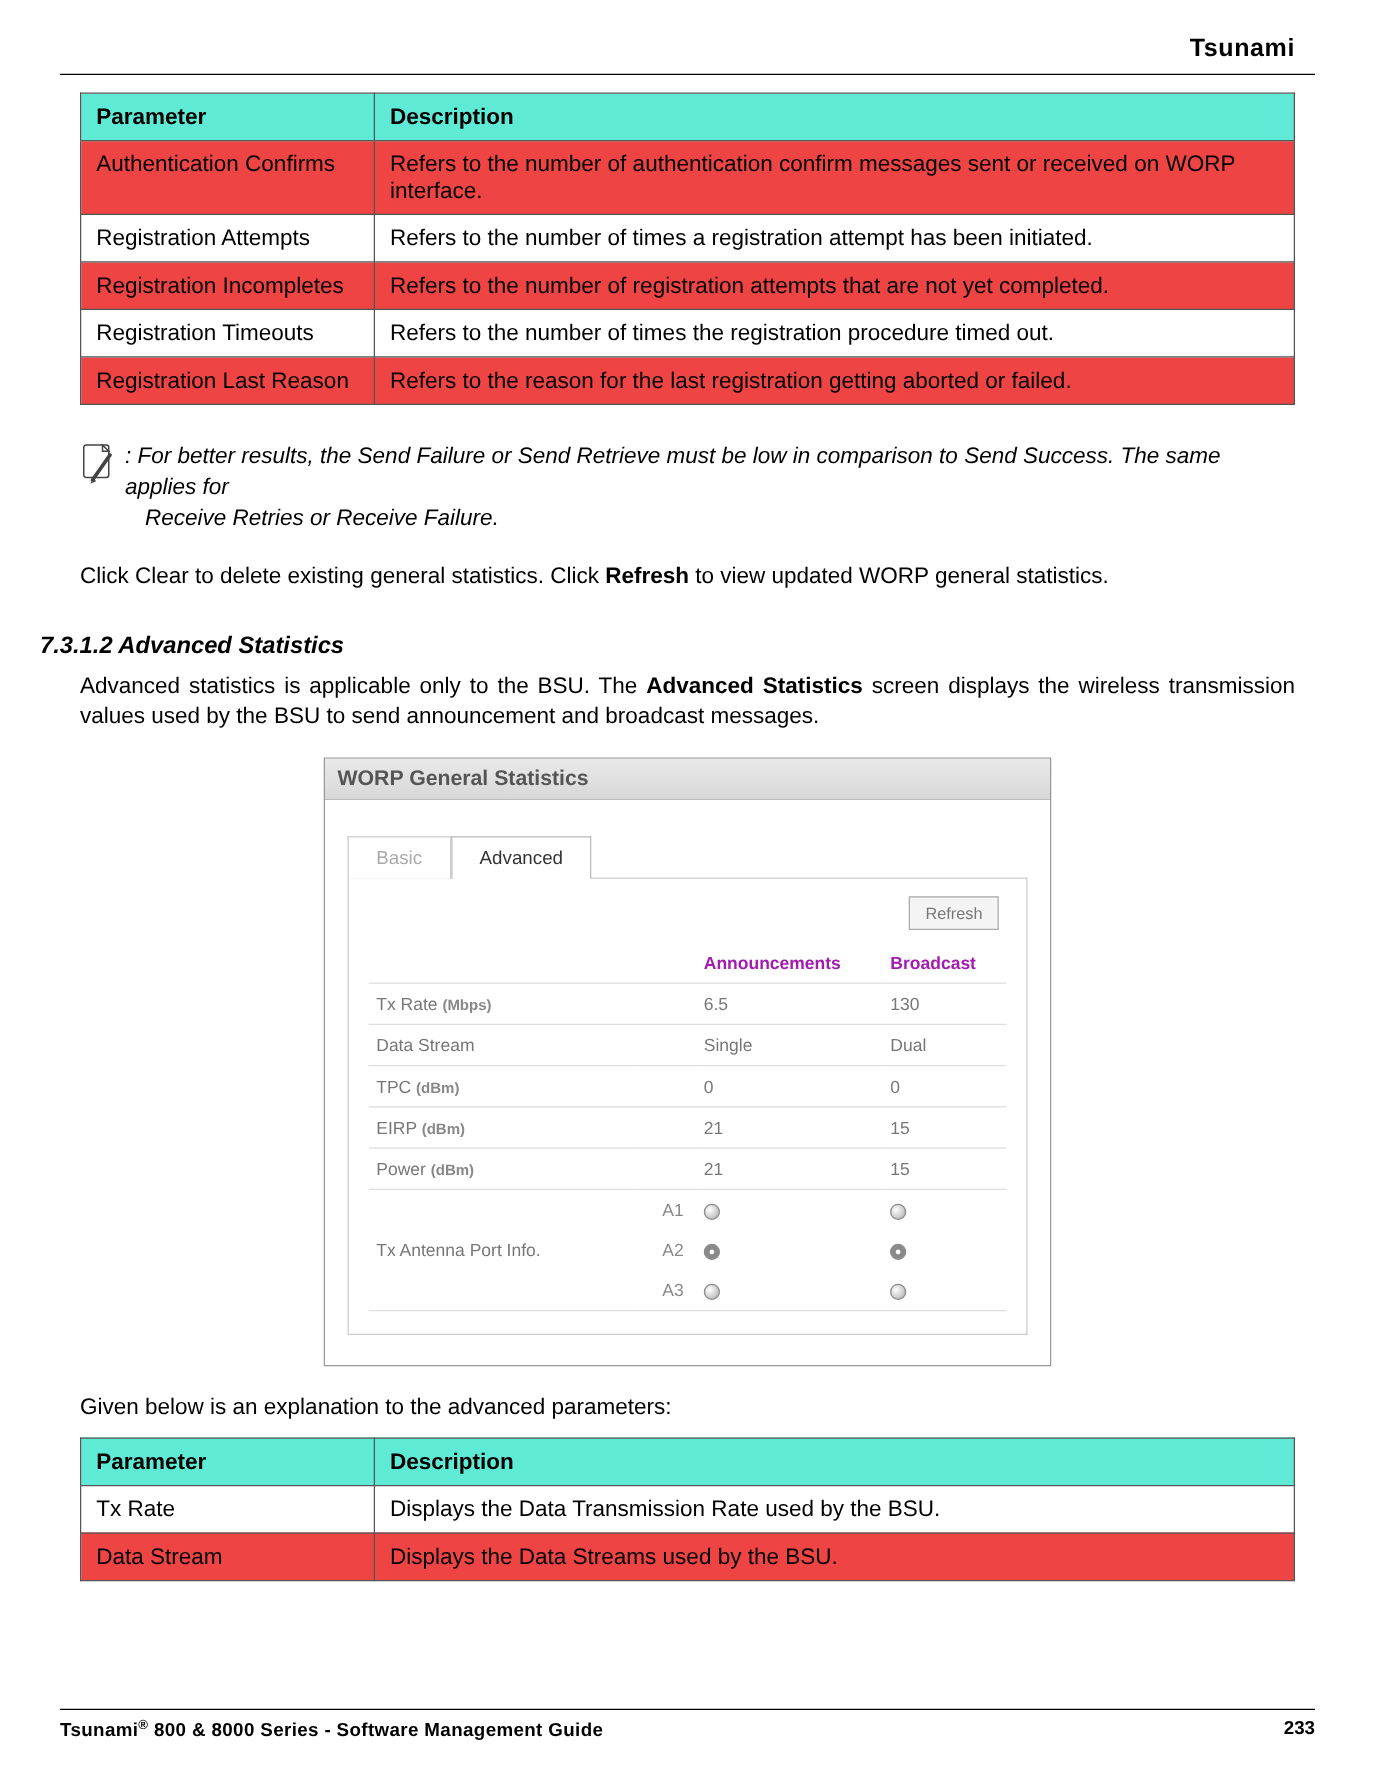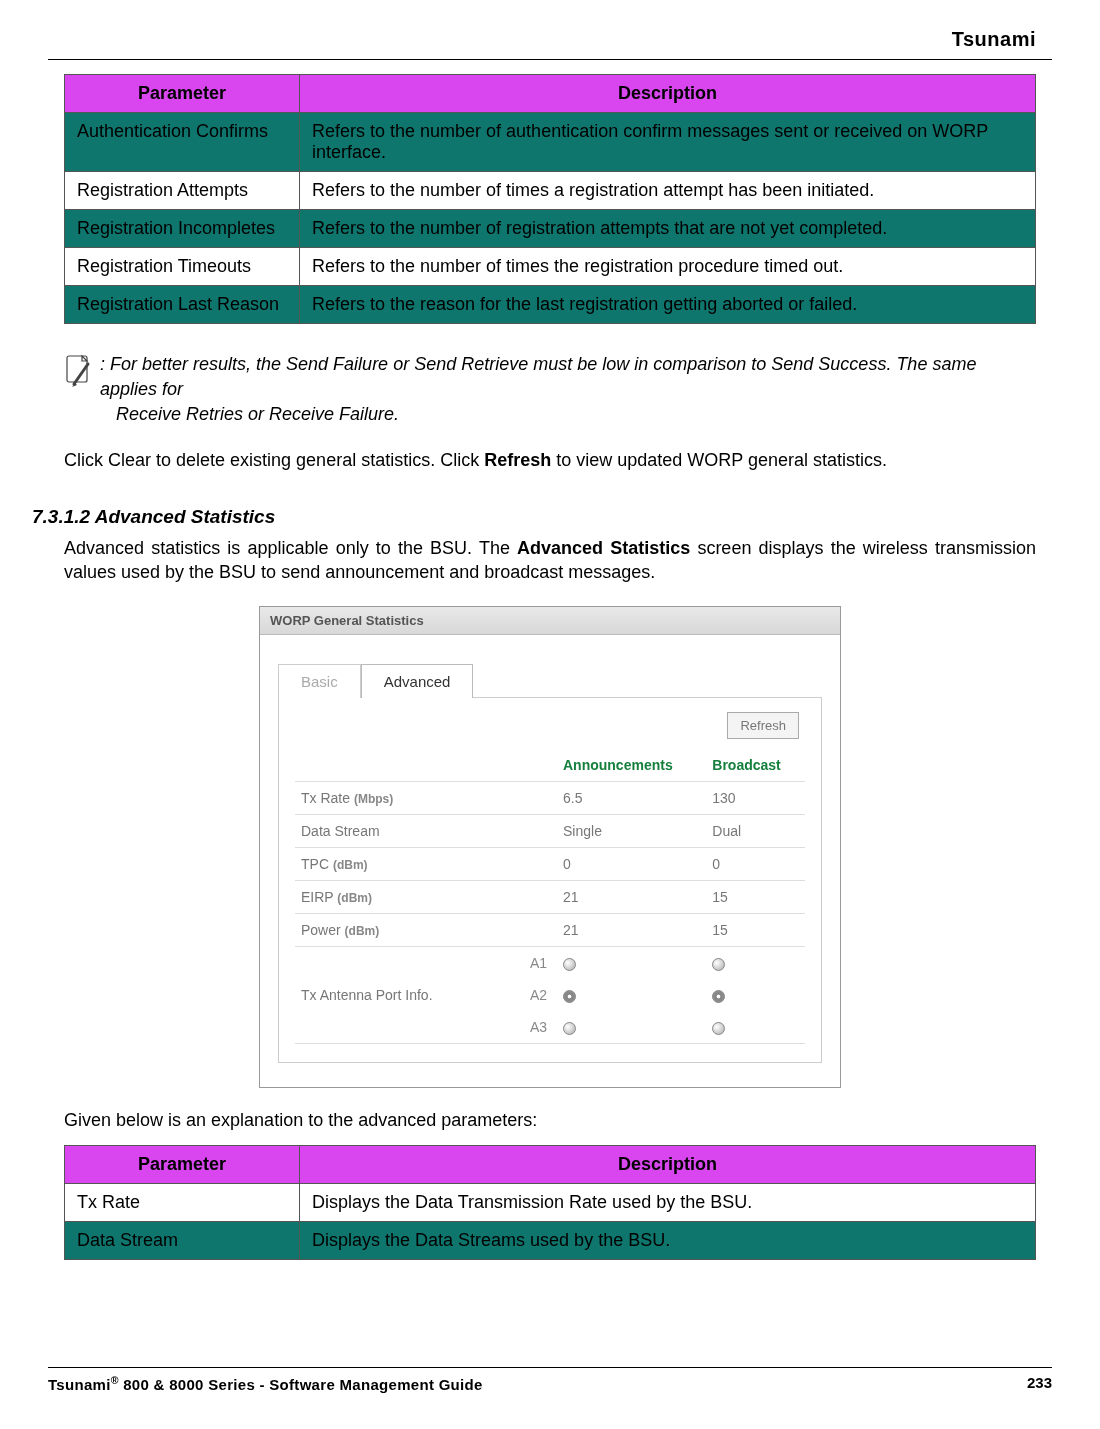--- a/index.html
+++ b/index.html
@@ -33,26 +33,26 @@
     margin-top: 4px;
   }
   table.param-table th, table.param-table td {
     border: 1px solid #555;
     padding: 8px 12px;
     font-size: 18px;
     vertical-align: top;
     text-align: left;
   }
   table.param-table th {
-    background: #d946ef;
-    font-weight: 700;
-    text-align: center;
+    background: #5eead4;
+    font-weight: 700;
+    text-align: left;
   }
   table.param-table th.col-param { width: 210px; }
-  table.param-table tr.alt td { background: #0f766e; }
+  table.param-table tr.alt td { background: #ef4444; }
   .note-block {
     margin: 28px 0 0 0;
     display: flex;
     align-items: flex-start;
     font-style: italic;
     font-size: 18px;
     line-height: 1.4;
   }
   .note-icon {
     flex: 0 0 auto;
@@ -98,21 +98,21 @@
     width: 580px;
     text-align: left;
     font-family: "Segoe UI", Arial, sans-serif;
     color: #666;
     background: #fff;
   }
   .mock-titlebar {
     background: linear-gradient(#e9e9e9, #d8d8d8);
     border-bottom: 1px solid #bbb;
     font-weight: 700;
-    font-size: 13px;
+    font-size: 17px;
     color: #555;
     padding: 6px 10px;
   }
   .mock-tabs {
     display: flex;
     align-items: flex-end;
     padding: 28px 18px 0 18px;
     gap: 0;
   }
   .mock-tab {
@@ -156,21 +156,21 @@
     color: #777;
   }
   table.mock-data th, table.mock-data td {
     border-bottom: 1px solid #ddd;
     padding: 8px 6px;
     text-align: left;
   }
   table.mock-data th.lbl { width: 200px; font-weight: 400; }
   table.mock-data th.chead {
     font-weight: 700;
-    color: #15803d;
+    color: #a21caf;
   }
   table.mock-data td.port-lbl {
     width: 34px;
     text-align: right;
     padding-right: 10px;
     color: #888;
   }
   .unit { font-size: 12px; color: #888; font-weight: 700; }
   .radio-dot {
     display: inline-block;

